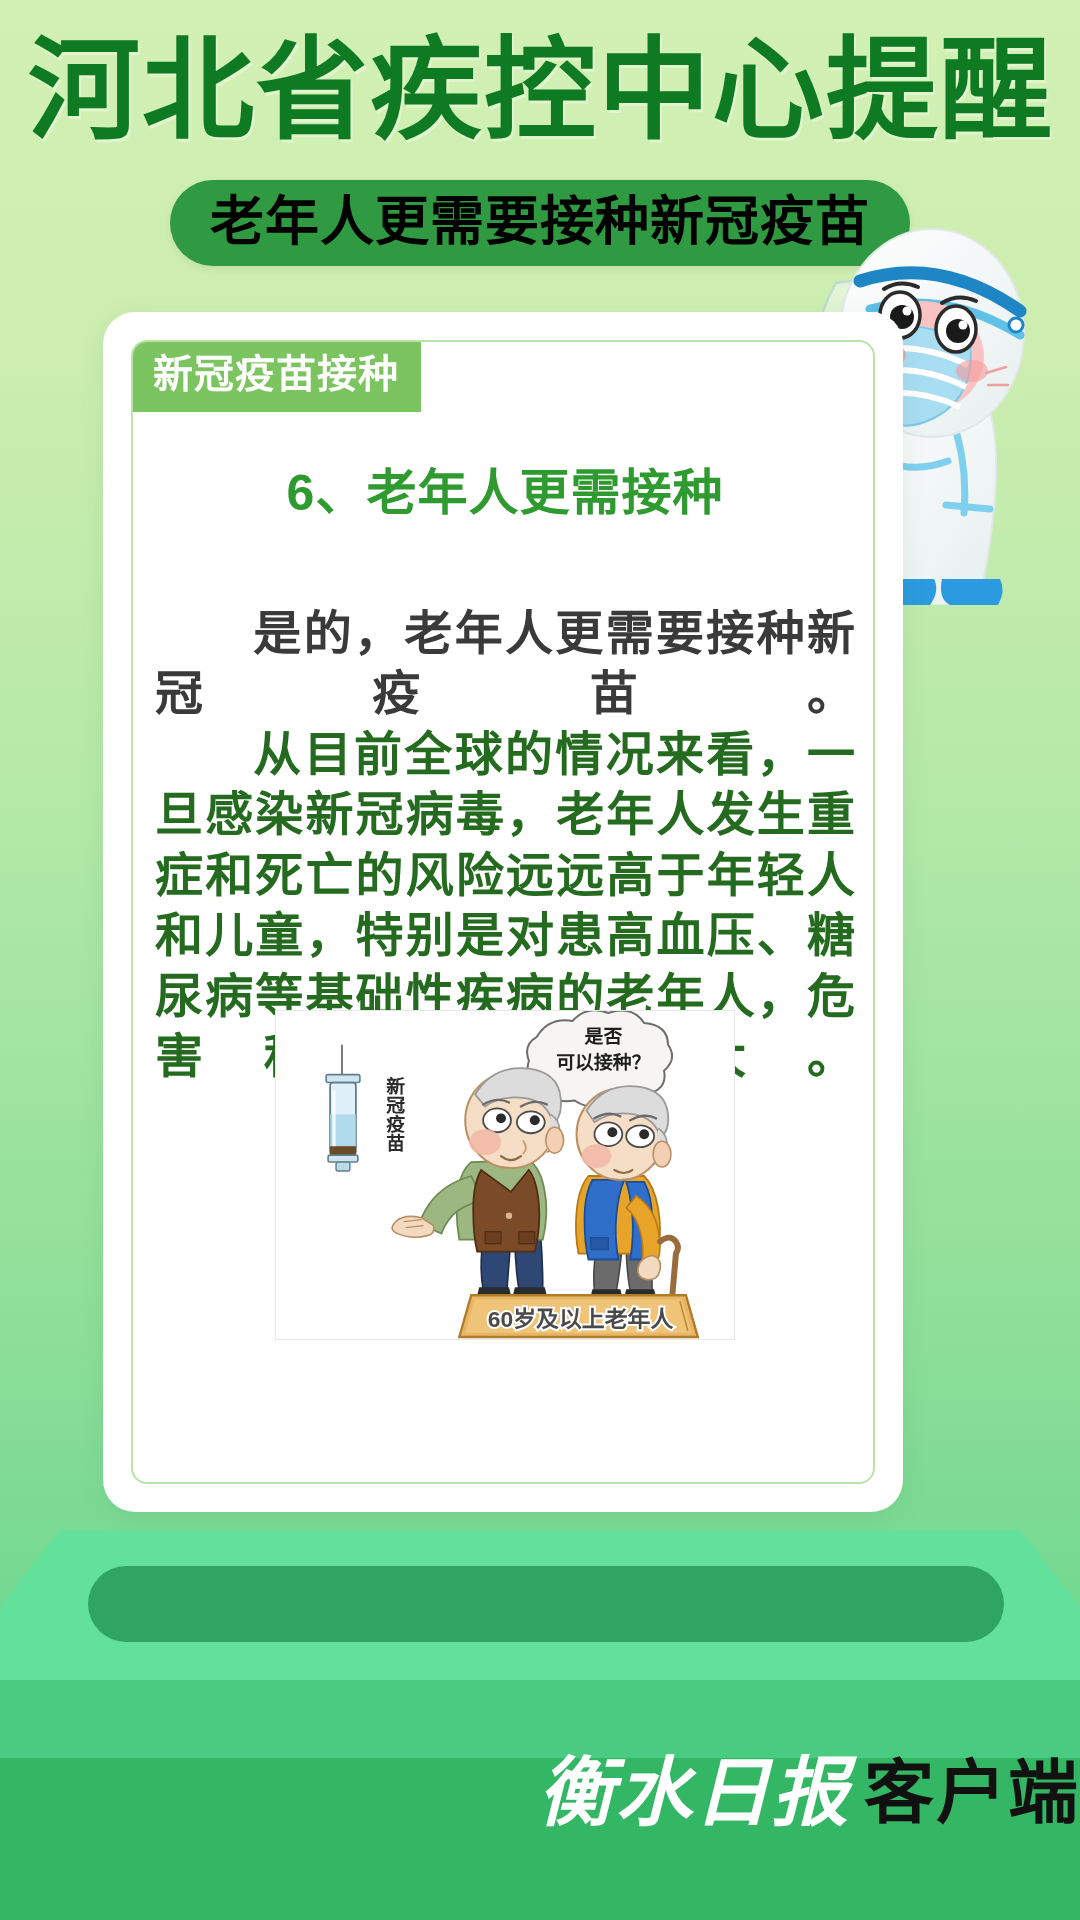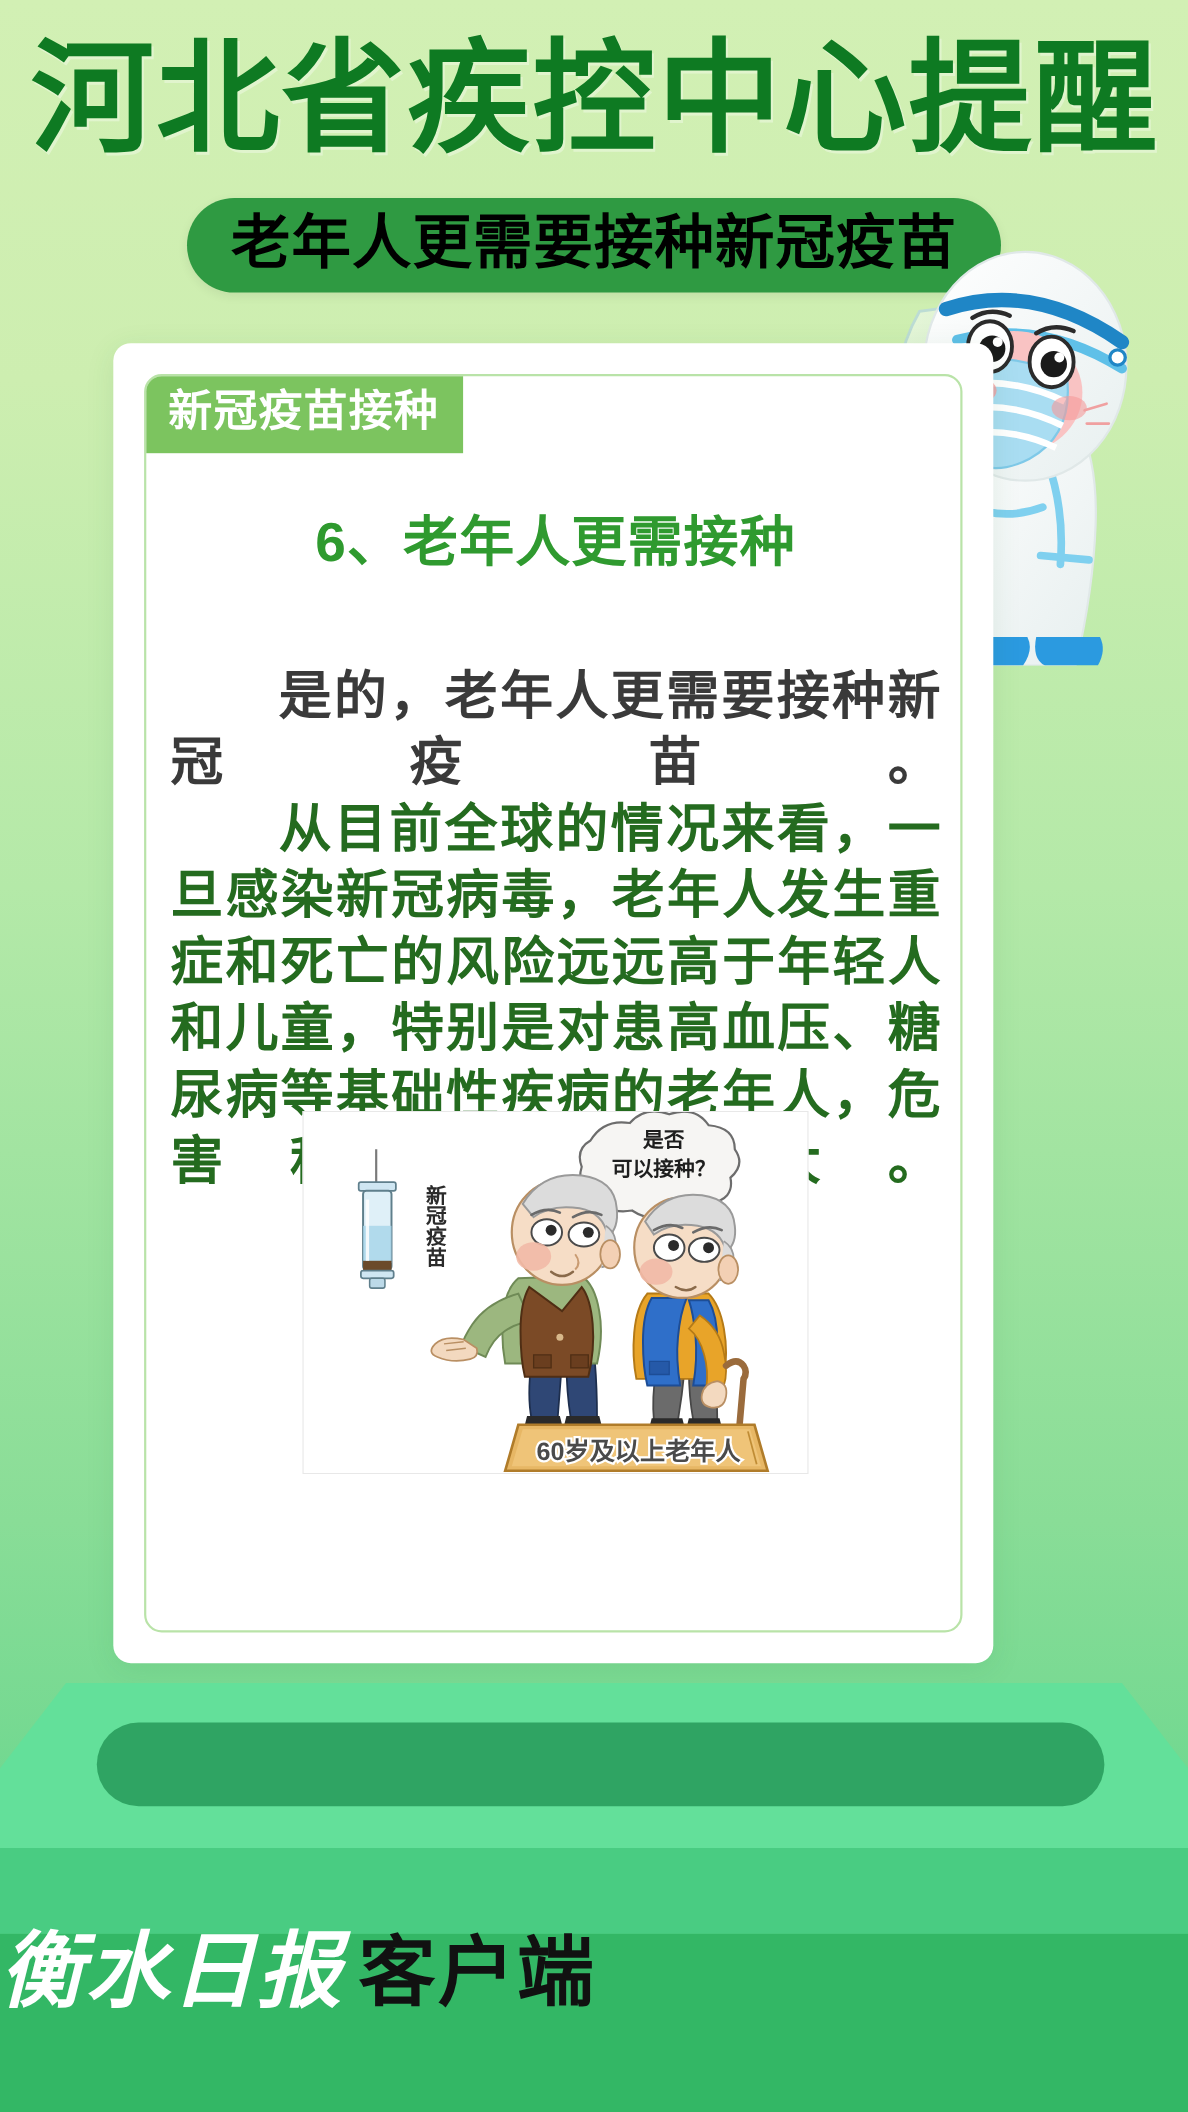--- a/index.html
+++ b/index.html
@@ -57,21 +57,21 @@
     pointer-events:none;
   }
   .mascot svg{ width:100%; height:100%; display:block; }
 
   
   .card-outer{
     position:absolute;
     left:103px; top:312px;
     width:800px; height:1200px;
     background:#ffffff;
-    border-radius:16px;
+    border-radius:32px;
     box-shadow:0 6px 26px rgba(40,120,60,.10);
   }
   .card-inner{
     position:absolute;
     left:28px; top:28px;
     width:744px; height:1144px;
     border:2px solid #b9e3a8;
     border-radius:16px;
     background:#ffffff;
     overflow:hidden;
@@ -155,21 +155,21 @@
     left:0; top:1758px;
     width:1080px; height:162px;
     background:#33b765;
   }
 
   
   .footer{
     position:absolute;
     left:0; top:1755px;
     width:1080px;
-    text-align:left;
+    text-align:right;
     white-space:nowrap;
     line-height:1;
   }
   .footer .brand{
     font-family:"Liberation Serif","DejaVu Serif",serif;
     font-style:italic;
     font-weight:700;
     font-size:76px;
     color:#ffffff;
     letter-spacing:2px;

